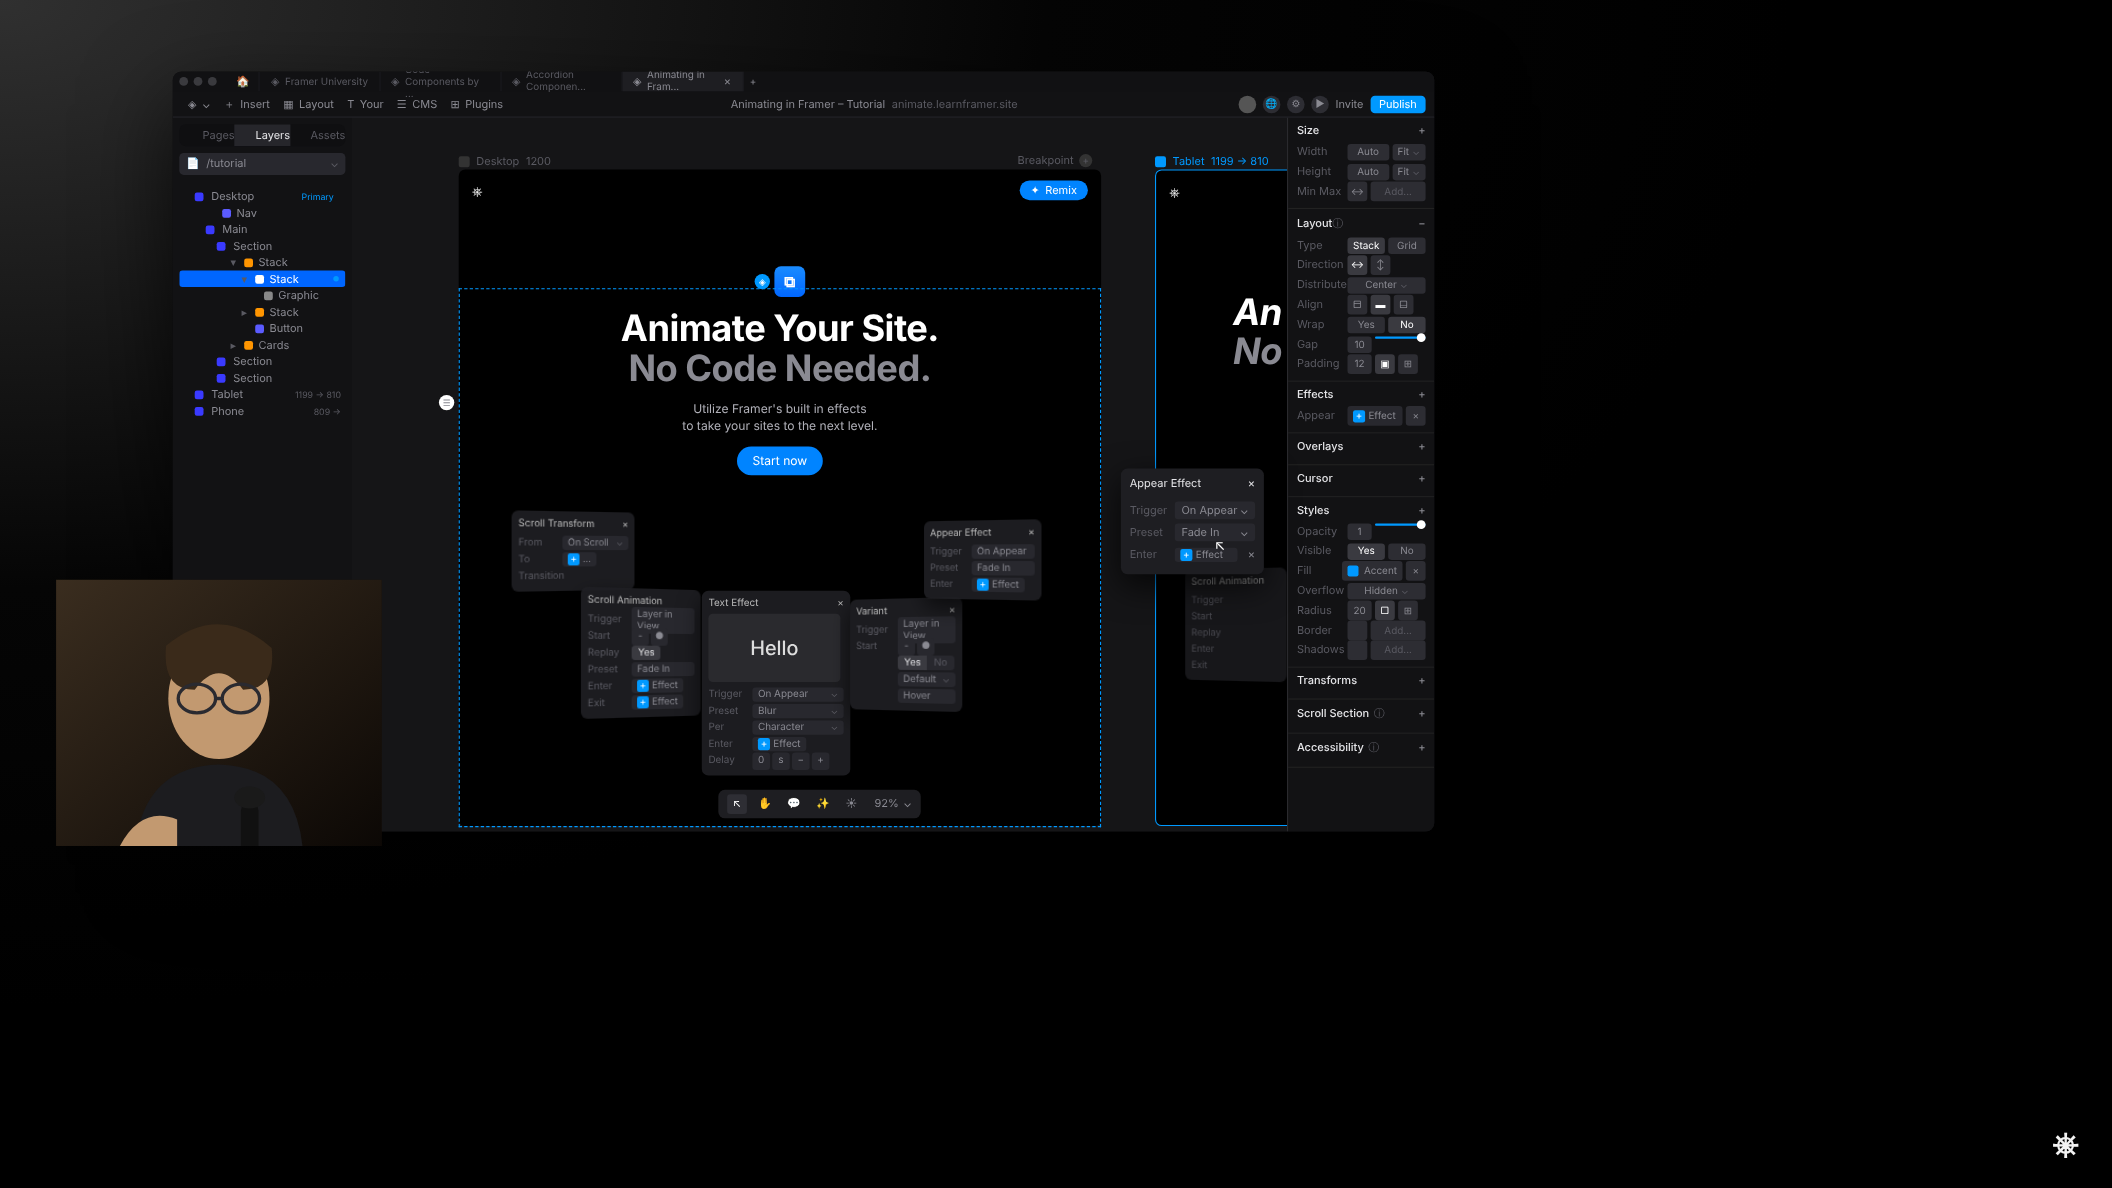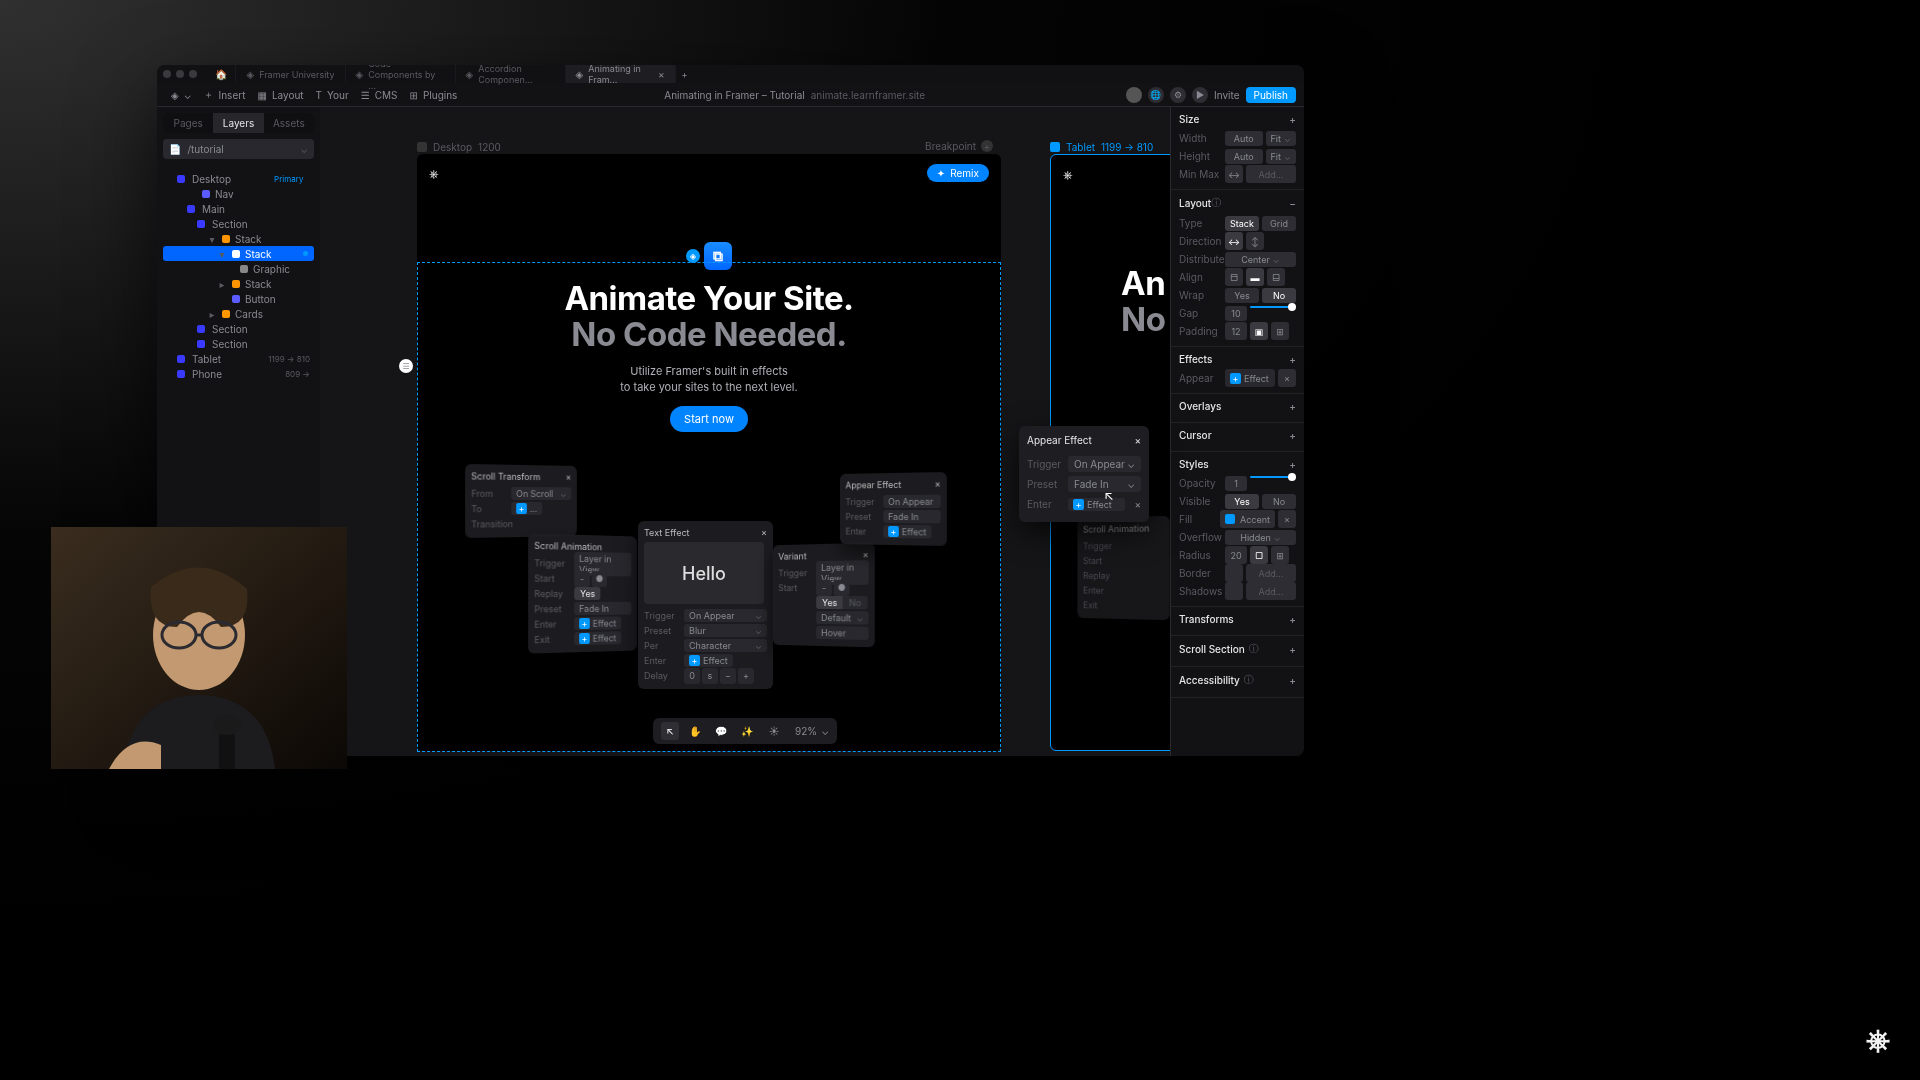--- a/index.html
+++ b/index.html
@@ -69,21 +69,21 @@
 .avatar { width: 16px; height: 16px; border-radius: 50%; background: #555 center/cover; }
 .globe, .gear-ic, .play-ic { width: 16px; height: 16px; display:flex;align-items:center;justify-content:center; background: var(--chip-bg); border-radius: 50%; font-size:9px;}
 .invite { font-size: 10px; }
 .publish { background: var(--accent); color: #fff; padding: 2px 8px; border-radius: 4px; font-size: 10px; }
 .url-dim { color: var(--text-dimmer); }
 
 
 .body-row { display: flex; height: calc(100% - 42px); }
 .sidebar { width: 163px; background: var(--panel-darker); display: flex; flex-direction: column; padding: 6px; gap: 6px; }
 .seg { display: flex; background: #0f0f11; border-radius: 6px; overflow: hidden; font-size: 10px; }
-.seg > div { flex: 1; text-align: center; padding: 4px 0; color: var(--text-dimmer); }
+.seg > div { flex: 1; text-align: right; padding: 4px 0; color: var(--text-dimmer); }
 .seg > div.on { background: #26262b; color: var(--text); }
 .filepick { display:flex; align-items:center; gap:6px; background: var(--input-bg); padding: 4px 6px; border-radius: 4px; font-size: 10px; }
 .filepick::after { content:"⌄"; margin-left:auto; color:var(--text-dimmer); }
 .tree { flex:1; overflow:hidden; margin-top:6px; }
 .tree-row { display:flex; align-items:center; gap:5px; height:15px; padding:0 4px; font-size:10px; color:var(--text-dim); position:relative;}
 .tree-row .arrow{width:10px;text-align:center;color:var(--text-dimmer);}
 .tree-row .tico{width:8px;height:8px;border-radius:2px;}
 .tico.frame{background:#3a3aff;}
 .tico.stack{background:#ff9500;}
 .tico.text{background:#888;}
@@ -385,21 +385,21 @@
       <div class="frame" style="left:730px;top:33px;width:130px;height:611px;">
         <div class="frame-header sel">
           <span class="sel-ico"></span>
           <span>Tablet</span>
           <span>1199 → 810</span>
         </div>
         <div class="frame-body" style="border:1px solid var(--accent);">
           <div class="hero">
             <span class="logo">⎈</span>
             <div style="position:absolute;left:70px;top:110px;">
-              <div class="hero-title" style="font-size:33px;">
+              <div class="hero-title" style="font-size:33px;font-style:italic;">
                   <div>An</div>
                   <div class="dim">No</div>
                 </div>
             </div>
           </div>
         </div>
       </div>
 
       <div class="float-panel tilt-l" style="left:145px;top:358px;width:115px;">
         <div class="fp-title">
@@ -463,21 +463,21 @@
           </div>
         <div class="fp-row">
             <span class="lbl">Exit</span>
             <div class="chip-effect">
               <span class="plusq">+</span>
               <span>Effect</span>
             </div>
           </div>
       </div>
 
-      <div class="float-panel" style="left:318px;top:414px;width:135px;">
+      <div class="float-panel" style="left:318px;top:430px;width:135px;">
         <div class="fp-title">
             <span>Text Effect</span>
             <span>×</span>
           </div>
         <div class="hello-box">Hello</div>
         <div class="fp-row">
             <span class="lbl">Trigger</span>
             <div class="fp-val">
               <span>On Appear</span>
               <span class="caret"></span>

